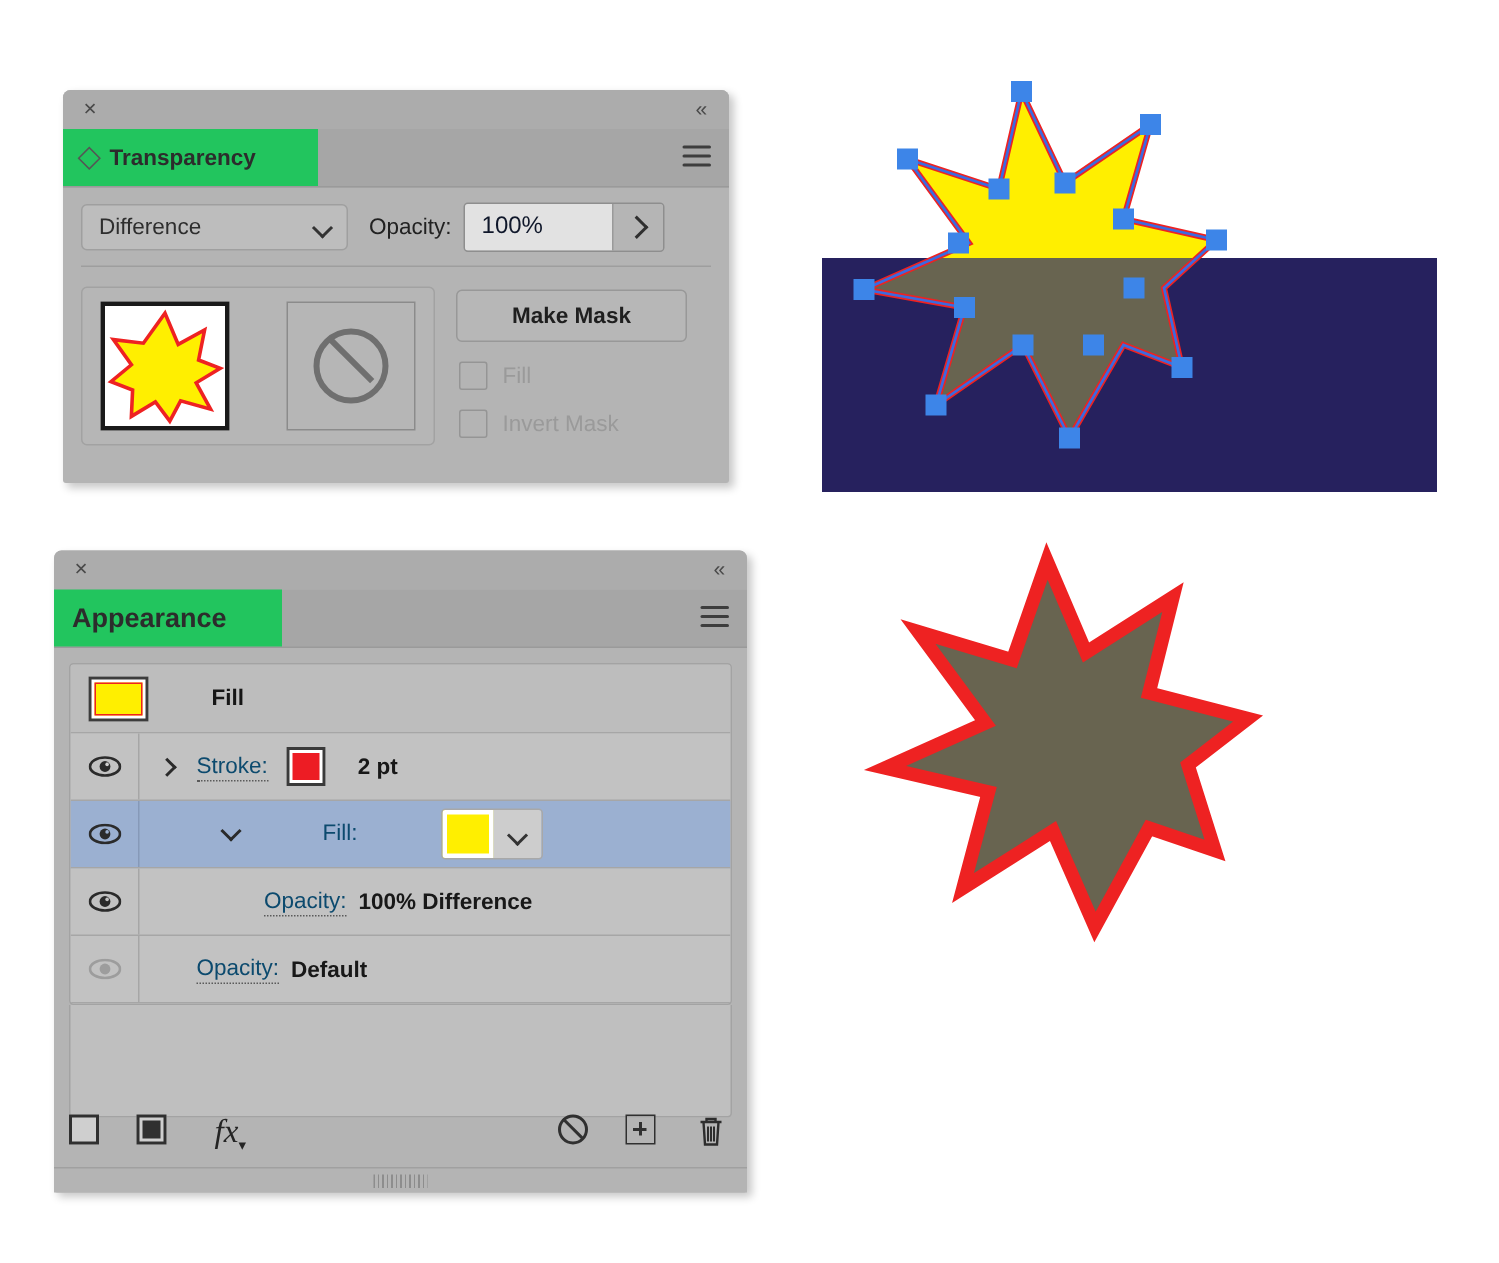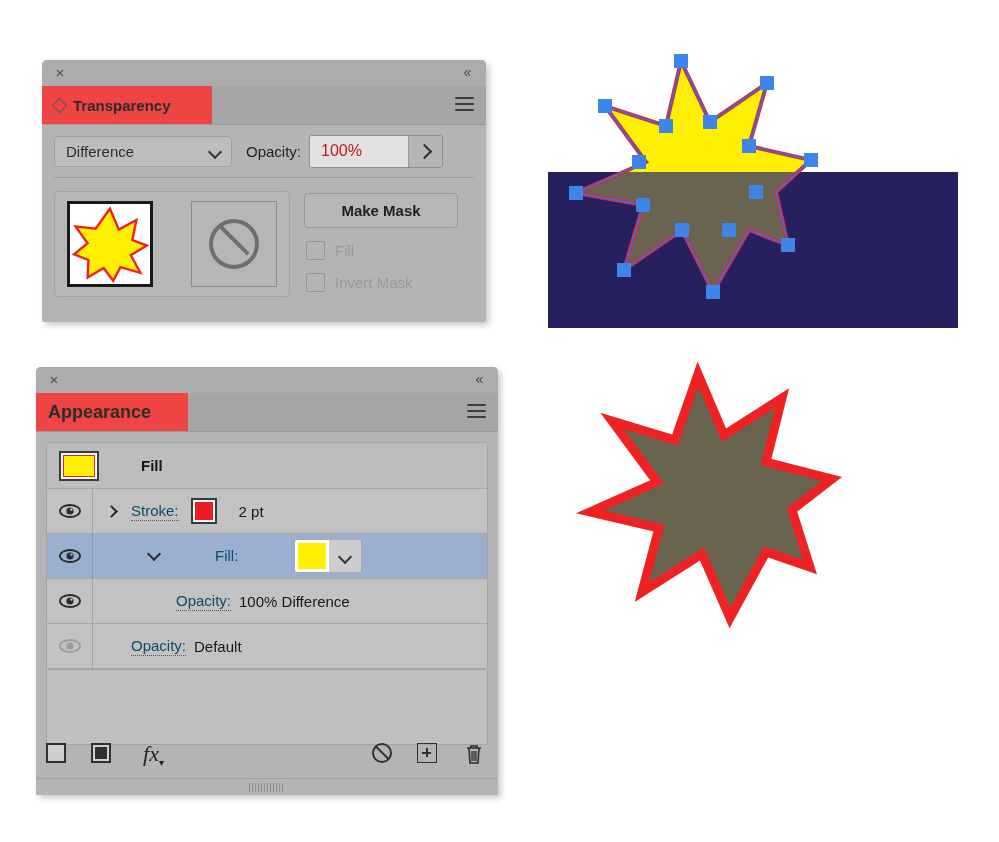--- a/index.html
+++ b/index.html
@@ -52,21 +52,21 @@
   .tabstrip {
     height: 38px;
     background: #a6a6a6;
     position: relative;
     border-bottom: 1px solid #9a9a9a;
   }
   .tab {
     position: absolute;
     left: 0; top: 0;
     height: 38px;
-    background: #ef4444;
+    background: #22c55e;
     display: flex;
     align-items: center;
     padding: 0 16px 0 12px;
     box-sizing: border-box;
     font-size: 15px;
     font-weight: bold;
     color: #2c2c2c;
   }
   .tab .diamond {
     display: inline-block;
@@ -152,21 +152,21 @@
     overflow: hidden;
   }
   .opacity-field {
     width: 98px;
     background: #e2e2e2;
     display: flex;
     align-items: center;
     padding-left: 11px;
     box-sizing: border-box;
     font-size: 16px;
-    color: #b91c1c;
+    color: #0f172a;
   }
   .opacity-stepper {
     width: 33px;
     background: #b5b5b5;
     border-left: 1px solid #9a9a9a;
     display: flex;
     align-items: center;
     justify-content: center;
   }
   .chev-right {
@@ -335,20 +335,21 @@
     border-bottom: 1.5px dotted #5a5a5a;
     padding-bottom: 1px;
   }
   .ap-label.solid-underline {
     border-bottom: 1px solid #5a5a5a;
   }
   .ap-value {
     font-size: 15px;
     color: #181818;
     margin-left: 8px;
+    font-weight: bold;
   }
   .swatch-stroke {
     width: 26px; height: 26px;
     border: 2px solid #3a3a3a;
     background: #ffffff;
     box-sizing: border-box;
     padding: 2px;
     margin-left: 12px;
     flex: none;
   }

